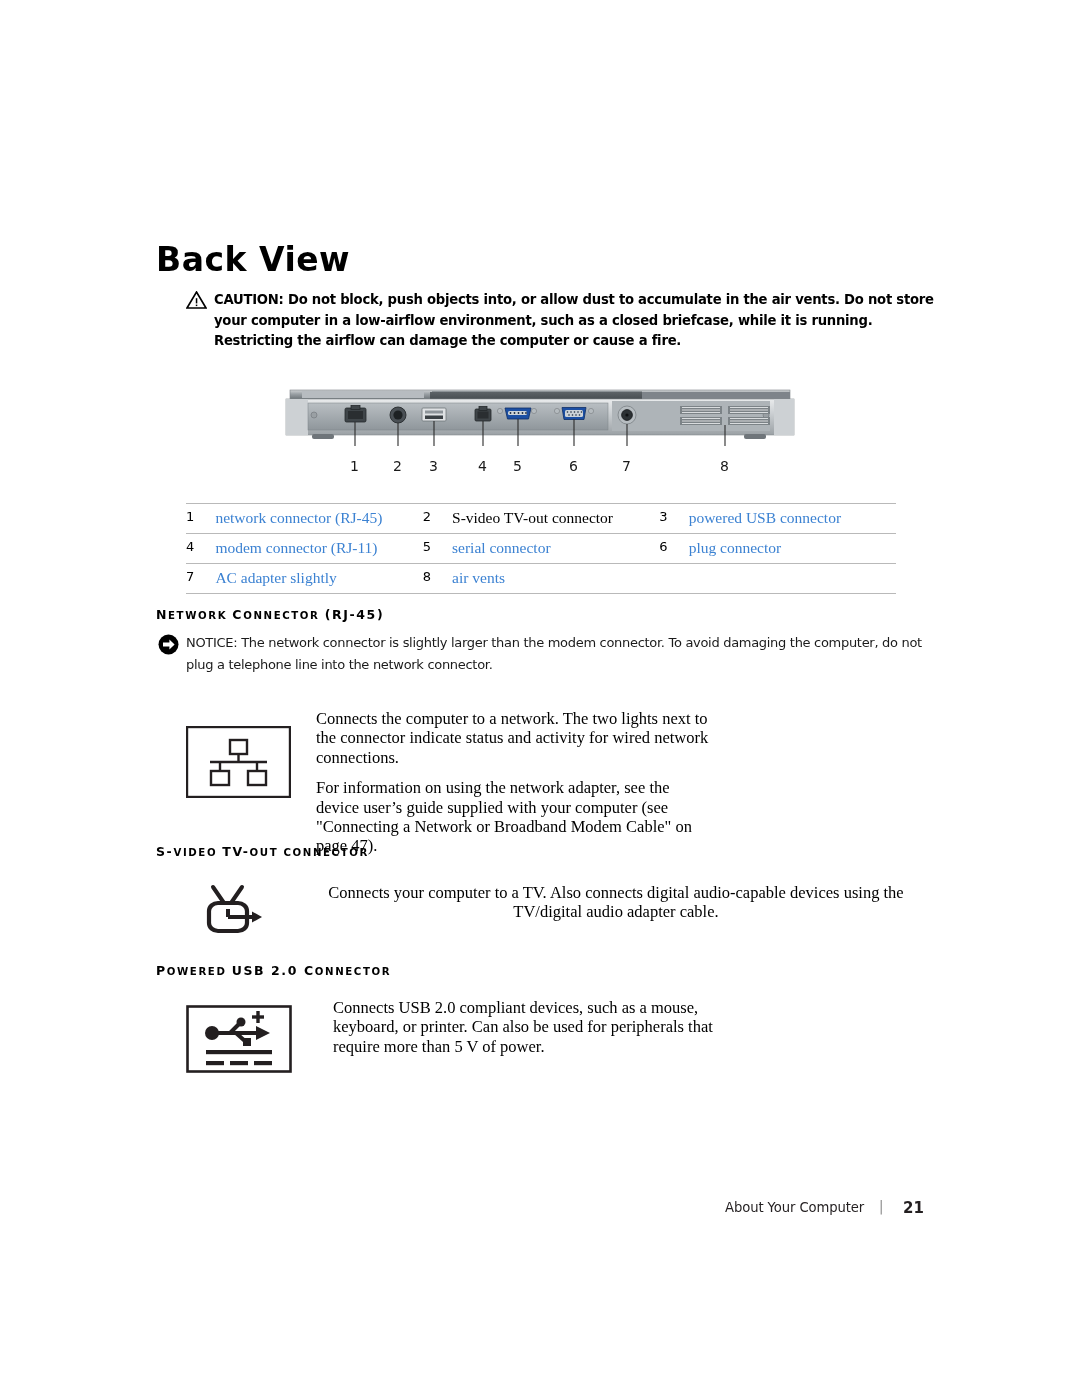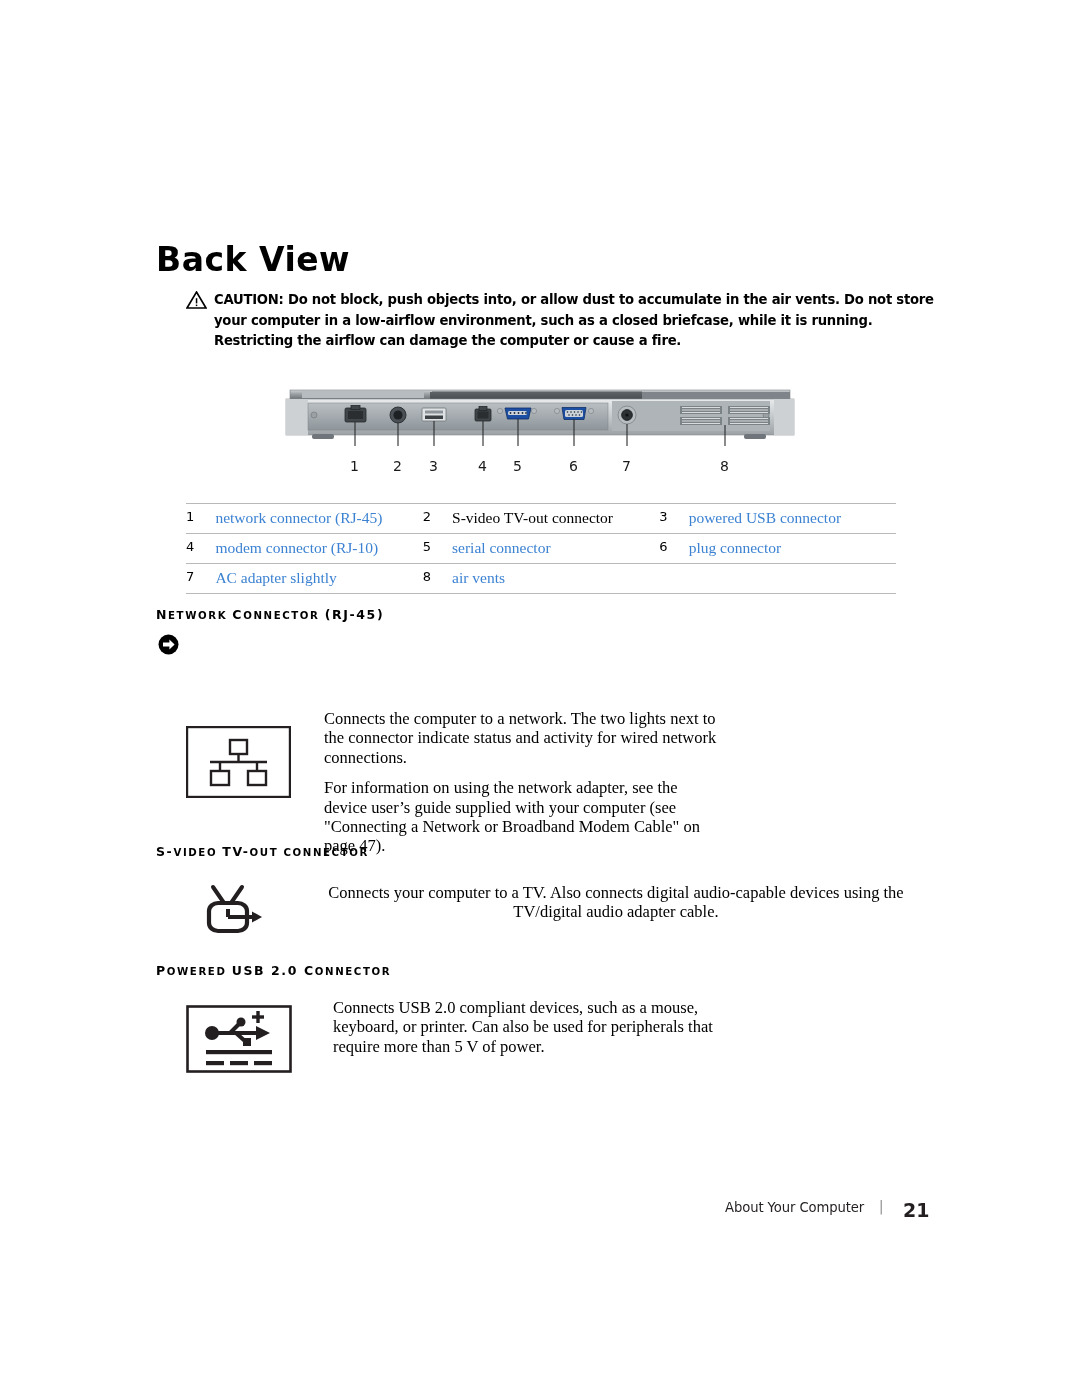--- a/index.html
+++ b/index.html
@@ -108,21 +108,21 @@
 
   
   .footer{
     position:absolute;left:0;top:1200px;width:1080px;
     font-family:"DejaVu Sans",sans-serif;
     font-size:13.2px;
     color:#231f20;
   }
   .footer .ftxt{position:absolute;left:725px;top:0;letter-spacing:-0.1px;}
   .footer .fbar{position:absolute;left:879px;top:-1px;color:#8a8a8a;}
-  .footer .fnum{position:absolute;left:903px;top:-1px;font-weight:bold;font-size:19px;}
+  .footer .fnum{position:absolute;left:903px;top:-1px;font-weight:bold;font-size:15px;}
 </style>
 </head>
 <body>
 
 <div class="page">
 
   <div class="title">Back View</div>
 
   <div class="caution">
     <svg class="caution-icon" viewBox="0 0 21 18">
@@ -270,21 +270,21 @@
       <tr>
         <td class="num">1</td>
         <td class="lbl link">network connector (RJ-45)</td>
         <td class="num">2</td>
         <td class="lbl plain">S-video TV-out connector</td>
         <td class="num">3</td>
         <td class="lbl link">powered USB connector</td>
       </tr>
       <tr>
         <td class="num">4</td>
-        <td class="lbl link">modem connector (RJ-10)</td>
+        <td class="lbl link">modem connector (RJ-11)</td>
         <td class="num">5</td>
         <td class="lbl link">serial connector</td>
         <td class="num">6</td>
         <td class="lbl link">plug connector</td>
       </tr>
       <tr>
         <td class="num">7</td>
         <td class="lbl link">AC adapter slightly</td>
         <td class="num">8</td>
         <td class="lbl link">air vents</td>
@@ -296,35 +296,36 @@
 
   <div class="shead" style="left:156px;top:604px;">
     <span class="big">N</span><span class="sml">ETWORK </span><span class="big">C</span><span class="sml">ONNECTOR </span><span class="big">(RJ-45)</span>
   </div>
 
   <div class="notice">
     <svg class="notice-icon" viewBox="0 0 21 21">
       <circle cx="10.5" cy="10.5" r="10" fill="#000"></circle>
       <path d="M5 8.6 h6.4 V5.6 L16.6 10.5 L11.4 15.4 V12.4 H5 Z" fill="#fff"></path>
     </svg>
+    <span>NOTICE: The network connector is slightly larger than the modem connector. To avoid damaging the computer, do not plug a telephone line into the network connector.</span>
   </div>
 
   <div class="iconbox" style="left:186px;top:726px;">
     <svg width="105" height="72" viewBox="0 0 105 72">
       <rect x="1" y="1" width="103" height="70" fill="none" stroke="#231f20" stroke-width="2.4"></rect>
       <rect x="44" y="14" width="17" height="14" fill="none" stroke="#231f20" stroke-width="2.4"></rect>
       <line x1="52.5" y1="28" x2="52.5" y2="36" stroke="#231f20" stroke-width="2.4"></line>
       <line x1="24" y1="36" x2="81" y2="36" stroke="#231f20" stroke-width="2.6"></line>
       <line x1="34" y1="36" x2="34" y2="45" stroke="#231f20" stroke-width="2.4"></line>
       <line x1="71" y1="36" x2="71" y2="45" stroke="#231f20" stroke-width="2.4"></line>
       <rect x="25" y="45" width="18" height="14" fill="none" stroke="#231f20" stroke-width="2.4"></rect>
       <rect x="62" y="45" width="18" height="14" fill="none" stroke="#231f20" stroke-width="2.4"></rect>
     </svg>
   </div>
-  <div class="desc" style="left:324px;top:709px;width:400px;">
+  <div class="desc" style="left:316px;top:709px;width:400px;">
     <p>Connects the computer to a network. The two lights next to the connector indicate status and activity for wired network connections.</p>
     <p>For information on using the network adapter, see the device user’s guide supplied with your computer (see "Connecting a Network or Broadband Modem Cable" on page 47).</p>
   </div>
 
   <div class="shead" style="left:156px;top:841px;">
     <span class="big">S-</span><span class="sml">VIDEO </span><span class="big">TV-</span><span class="sml">OUT </span><span class="sml">CONNECTOR</span>
   </div>
 
   <div class="iconbox" style="left:192px;top:884px;">
     <svg width="76" height="56" viewBox="0 0 76 56">

